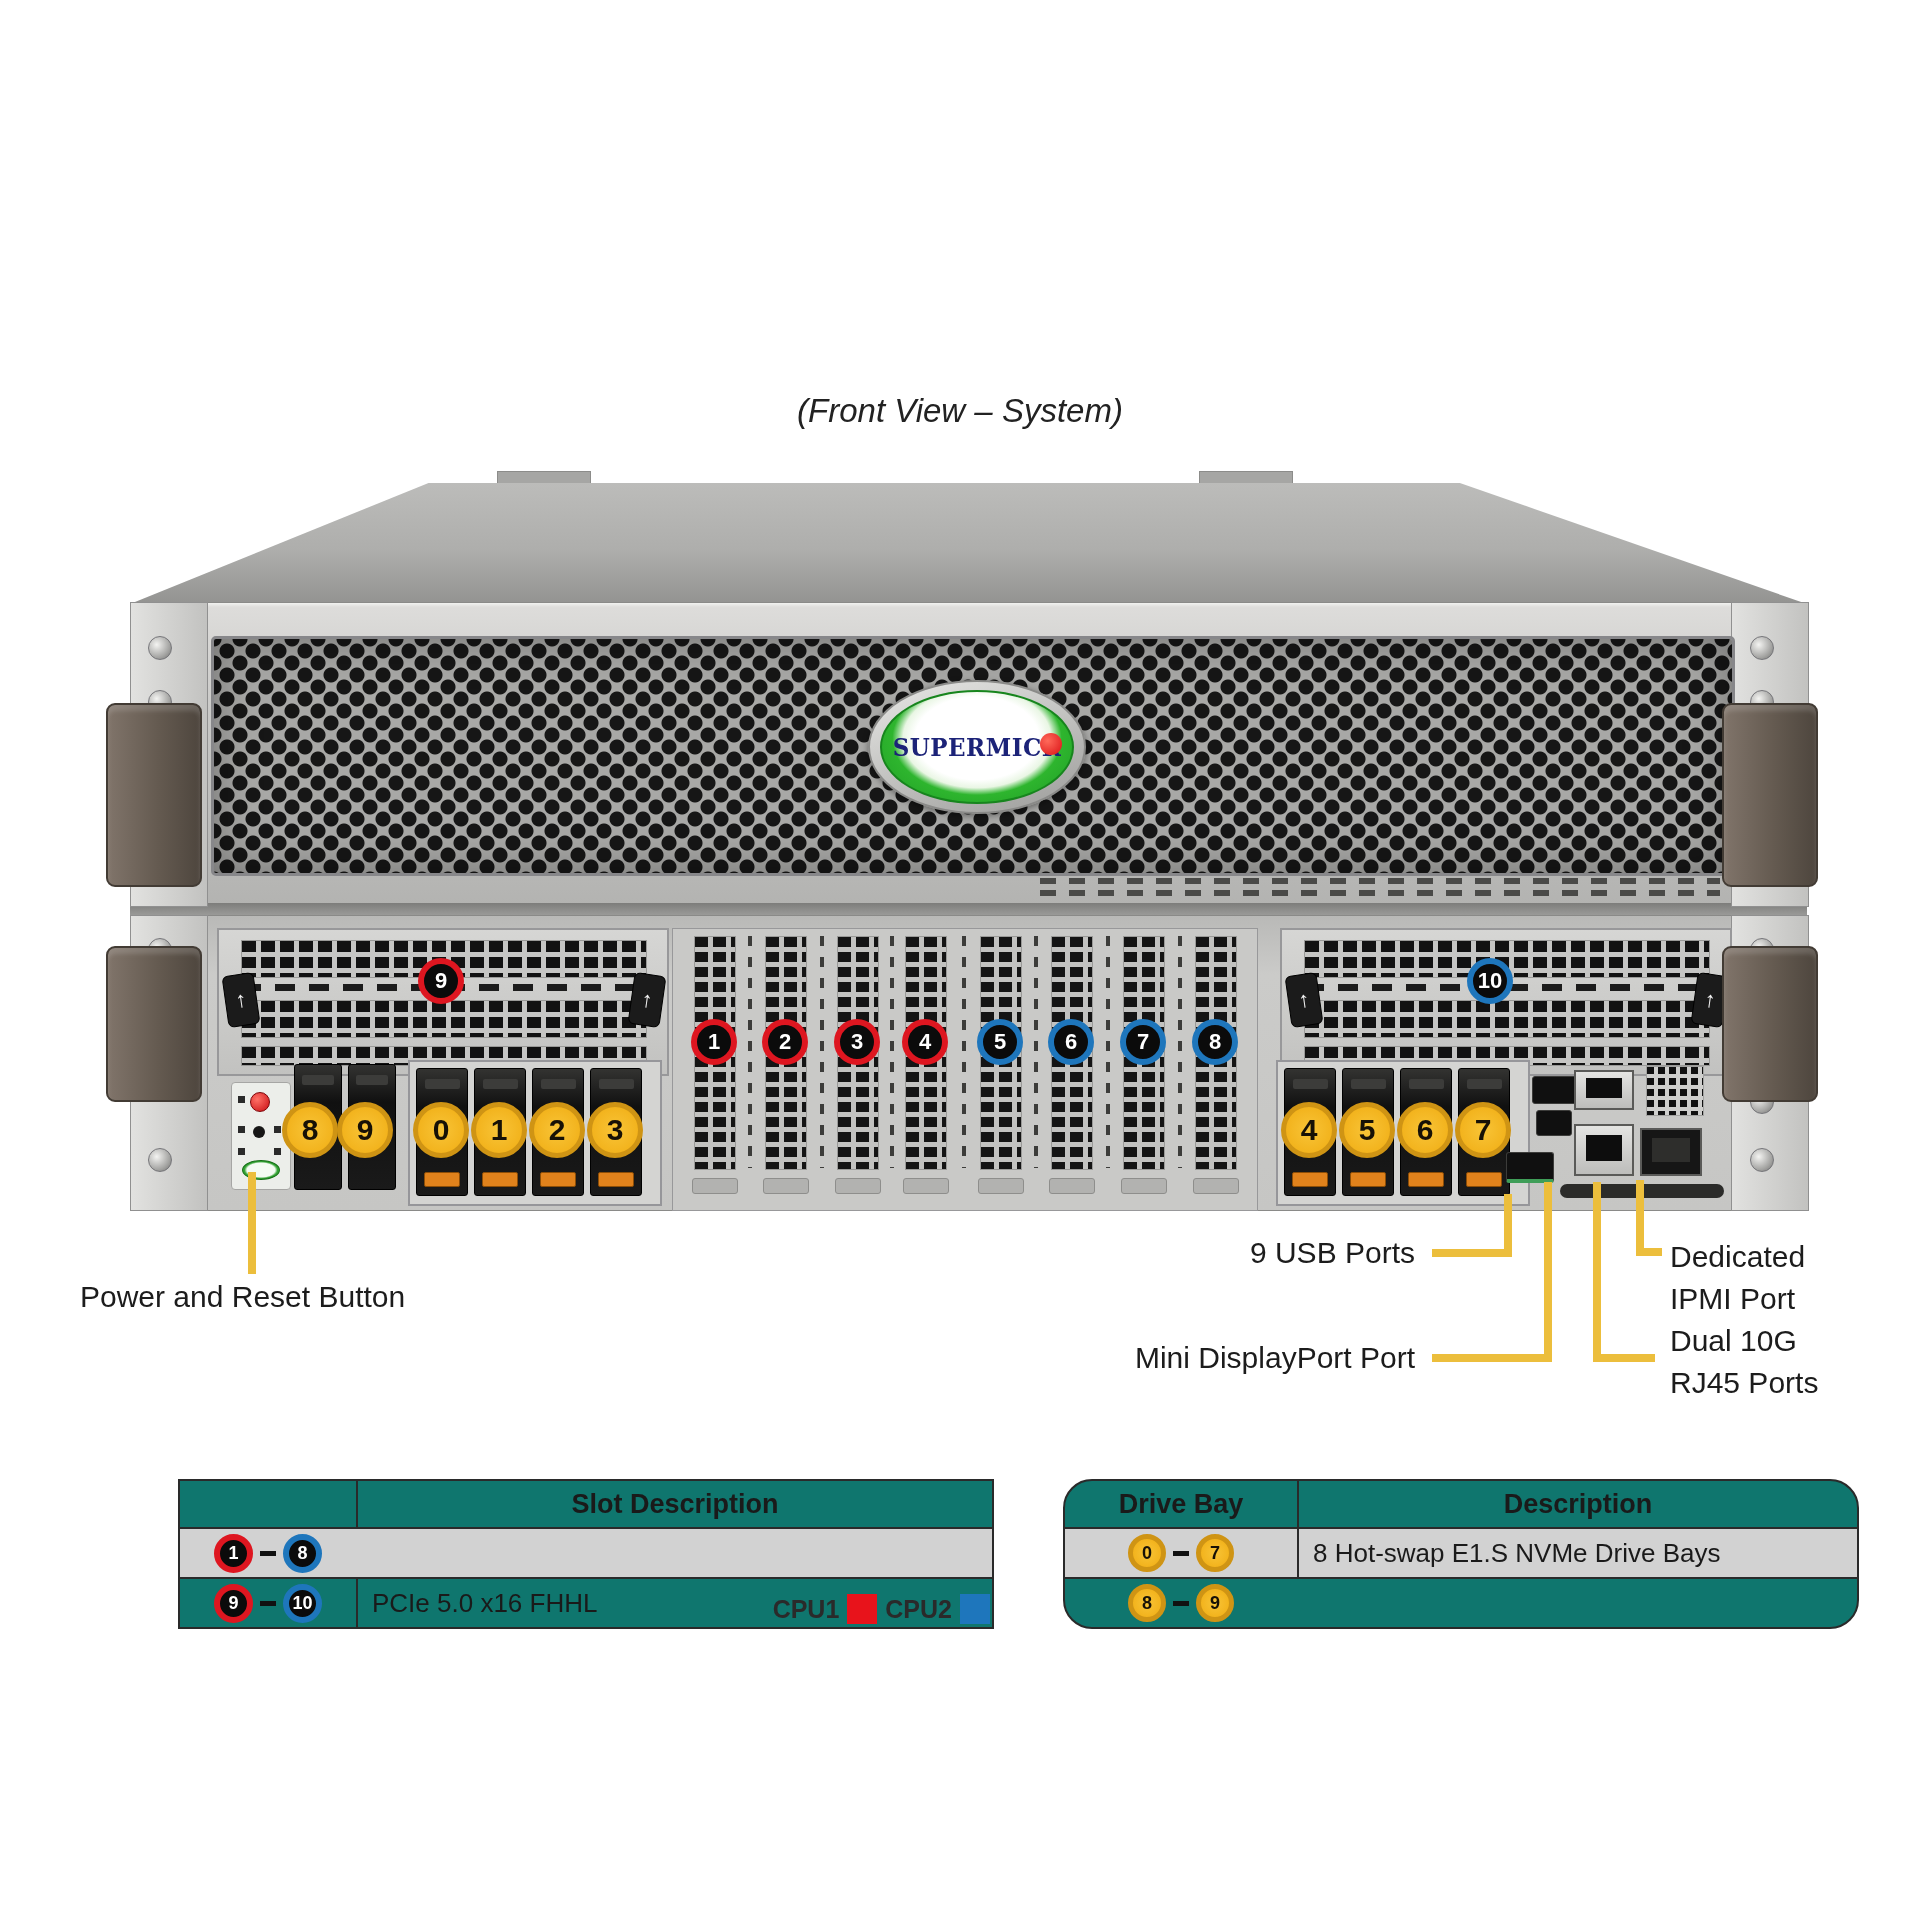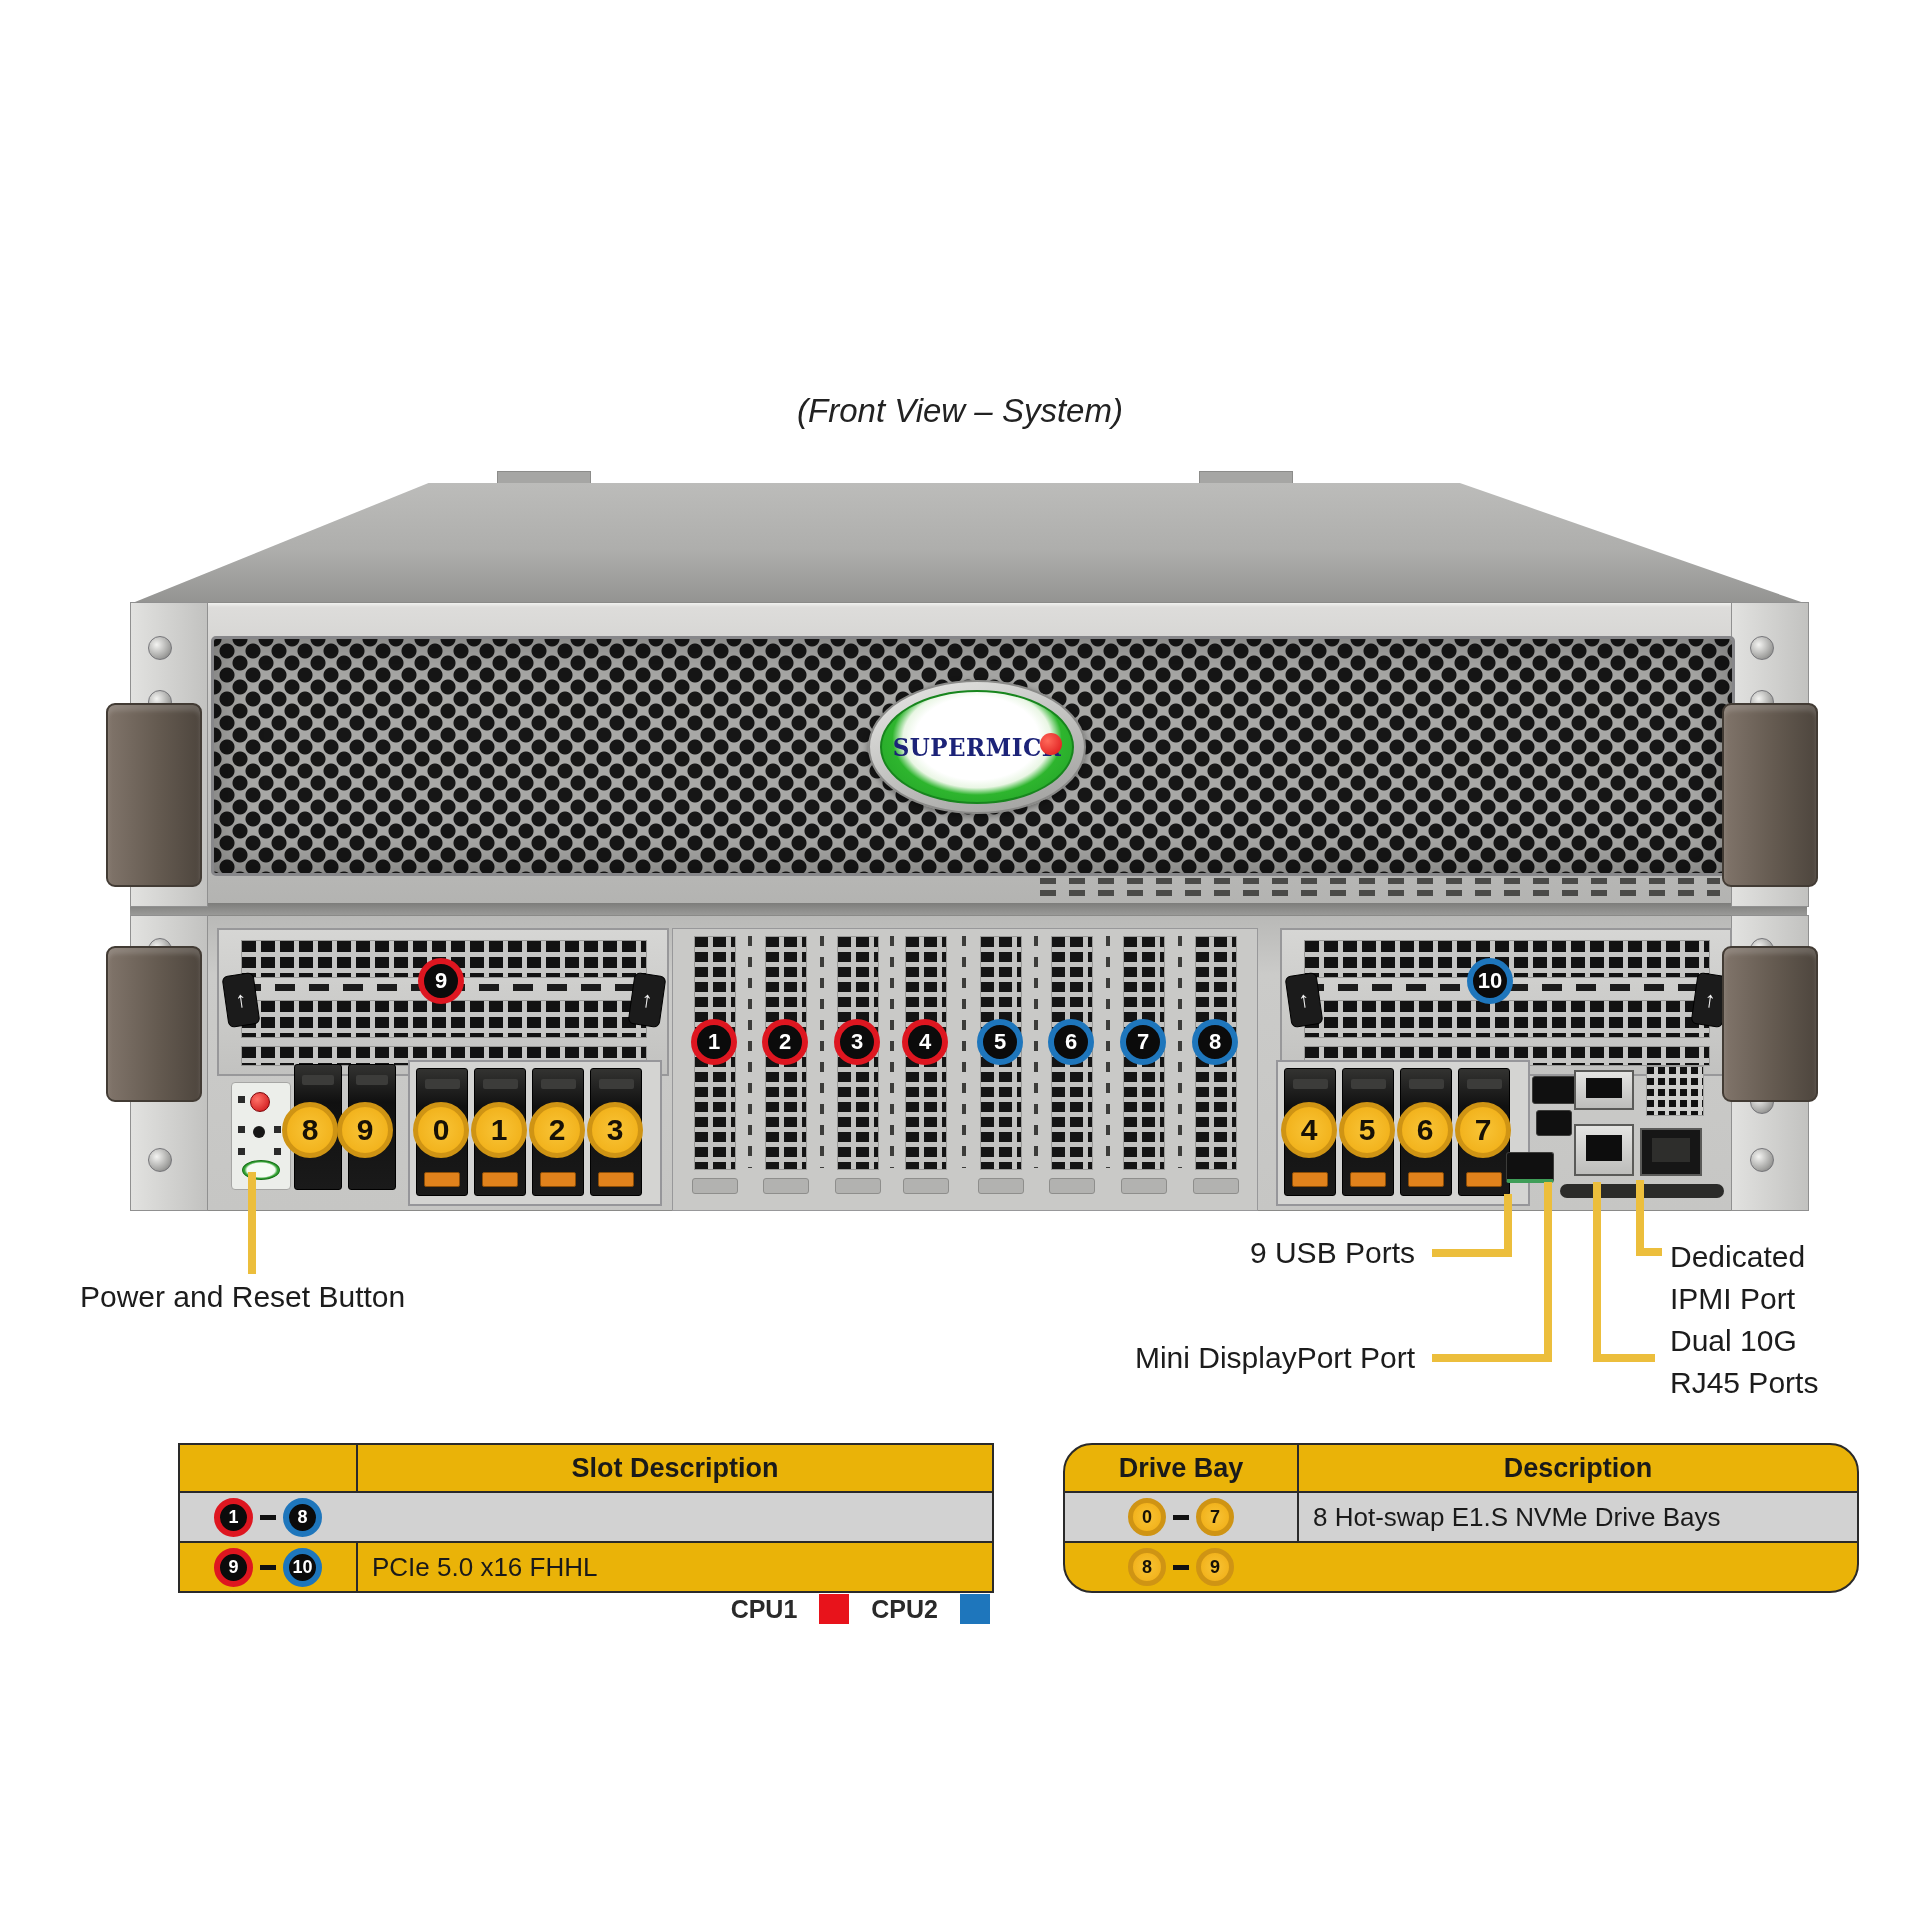--- a/index.html
+++ b/index.html
@@ -88,31 +88,31 @@
   .rj45 .pin{position:absolute;left:18%;top:18%;width:64%;height:55%;background:#0d0d0d;}
   .ventgrid{background-color:#cfcfcd;
     background-image:repeating-linear-gradient(to right,rgba(0,0,0,0) 0 7px,#cfcfcd 7px 11px),
                      repeating-linear-gradient(to bottom,#111 0 7px,#cfcfcd 7px 11px);
     border:1px solid #a2a2a0;}
   
   .cl{background:#ecbe3c;z-index:10;}
   .lbl{font-size:30px;color:#1c1c1c;z-index:11;line-height:42px;}
   .lbl.r{text-align:right;}
   
-  .tbl{border:2px solid #2a2a2a;background:#eab308;z-index:12;}
+  .tbl{border:2px solid #2a2a2a;background:#0f766e;z-index:12;margin-top:36px;}
   .trow{display:flex;border-top:2px solid #2a2a2a;}
   .trow:first-child{border-top:none;}
   .tcell{display:flex;align-items:center;justify-content:center;font-size:26px;border-left:2px solid #2a2a2a;}
   .tcell:first-child{border-left:none;}
   .tcell.l{justify-content:flex-start;padding-left:14px;}
   .thead{font-weight:bold;font-size:27px;}
   .gray{background:#d2d2d2;}
   .dash{display:inline-block;width:16px;height:5px;background:#111;margin:0 7px;}
   
-  .legend{display:flex;align-items:center;justify-content:flex-end;gap:22px;font-weight:bold;font-size:25px;color:#2a2a2a;z-index:12;}
+  .legend{display:flex;align-items:center;justify-content:flex-end;gap:8px;font-weight:bold;font-size:25px;color:#2a2a2a;z-index:12;}
   .sw{width:30px;height:30px;}
   .sw-red{background:#e8131b;}
   .sw-blue{background:#1e76bc;}
 </style>
 </head>
 <body>
 
 <div class="abs title">(Front View – System)</div>
 
 <div class="abs lidtab" style="left:497px;"></div>

